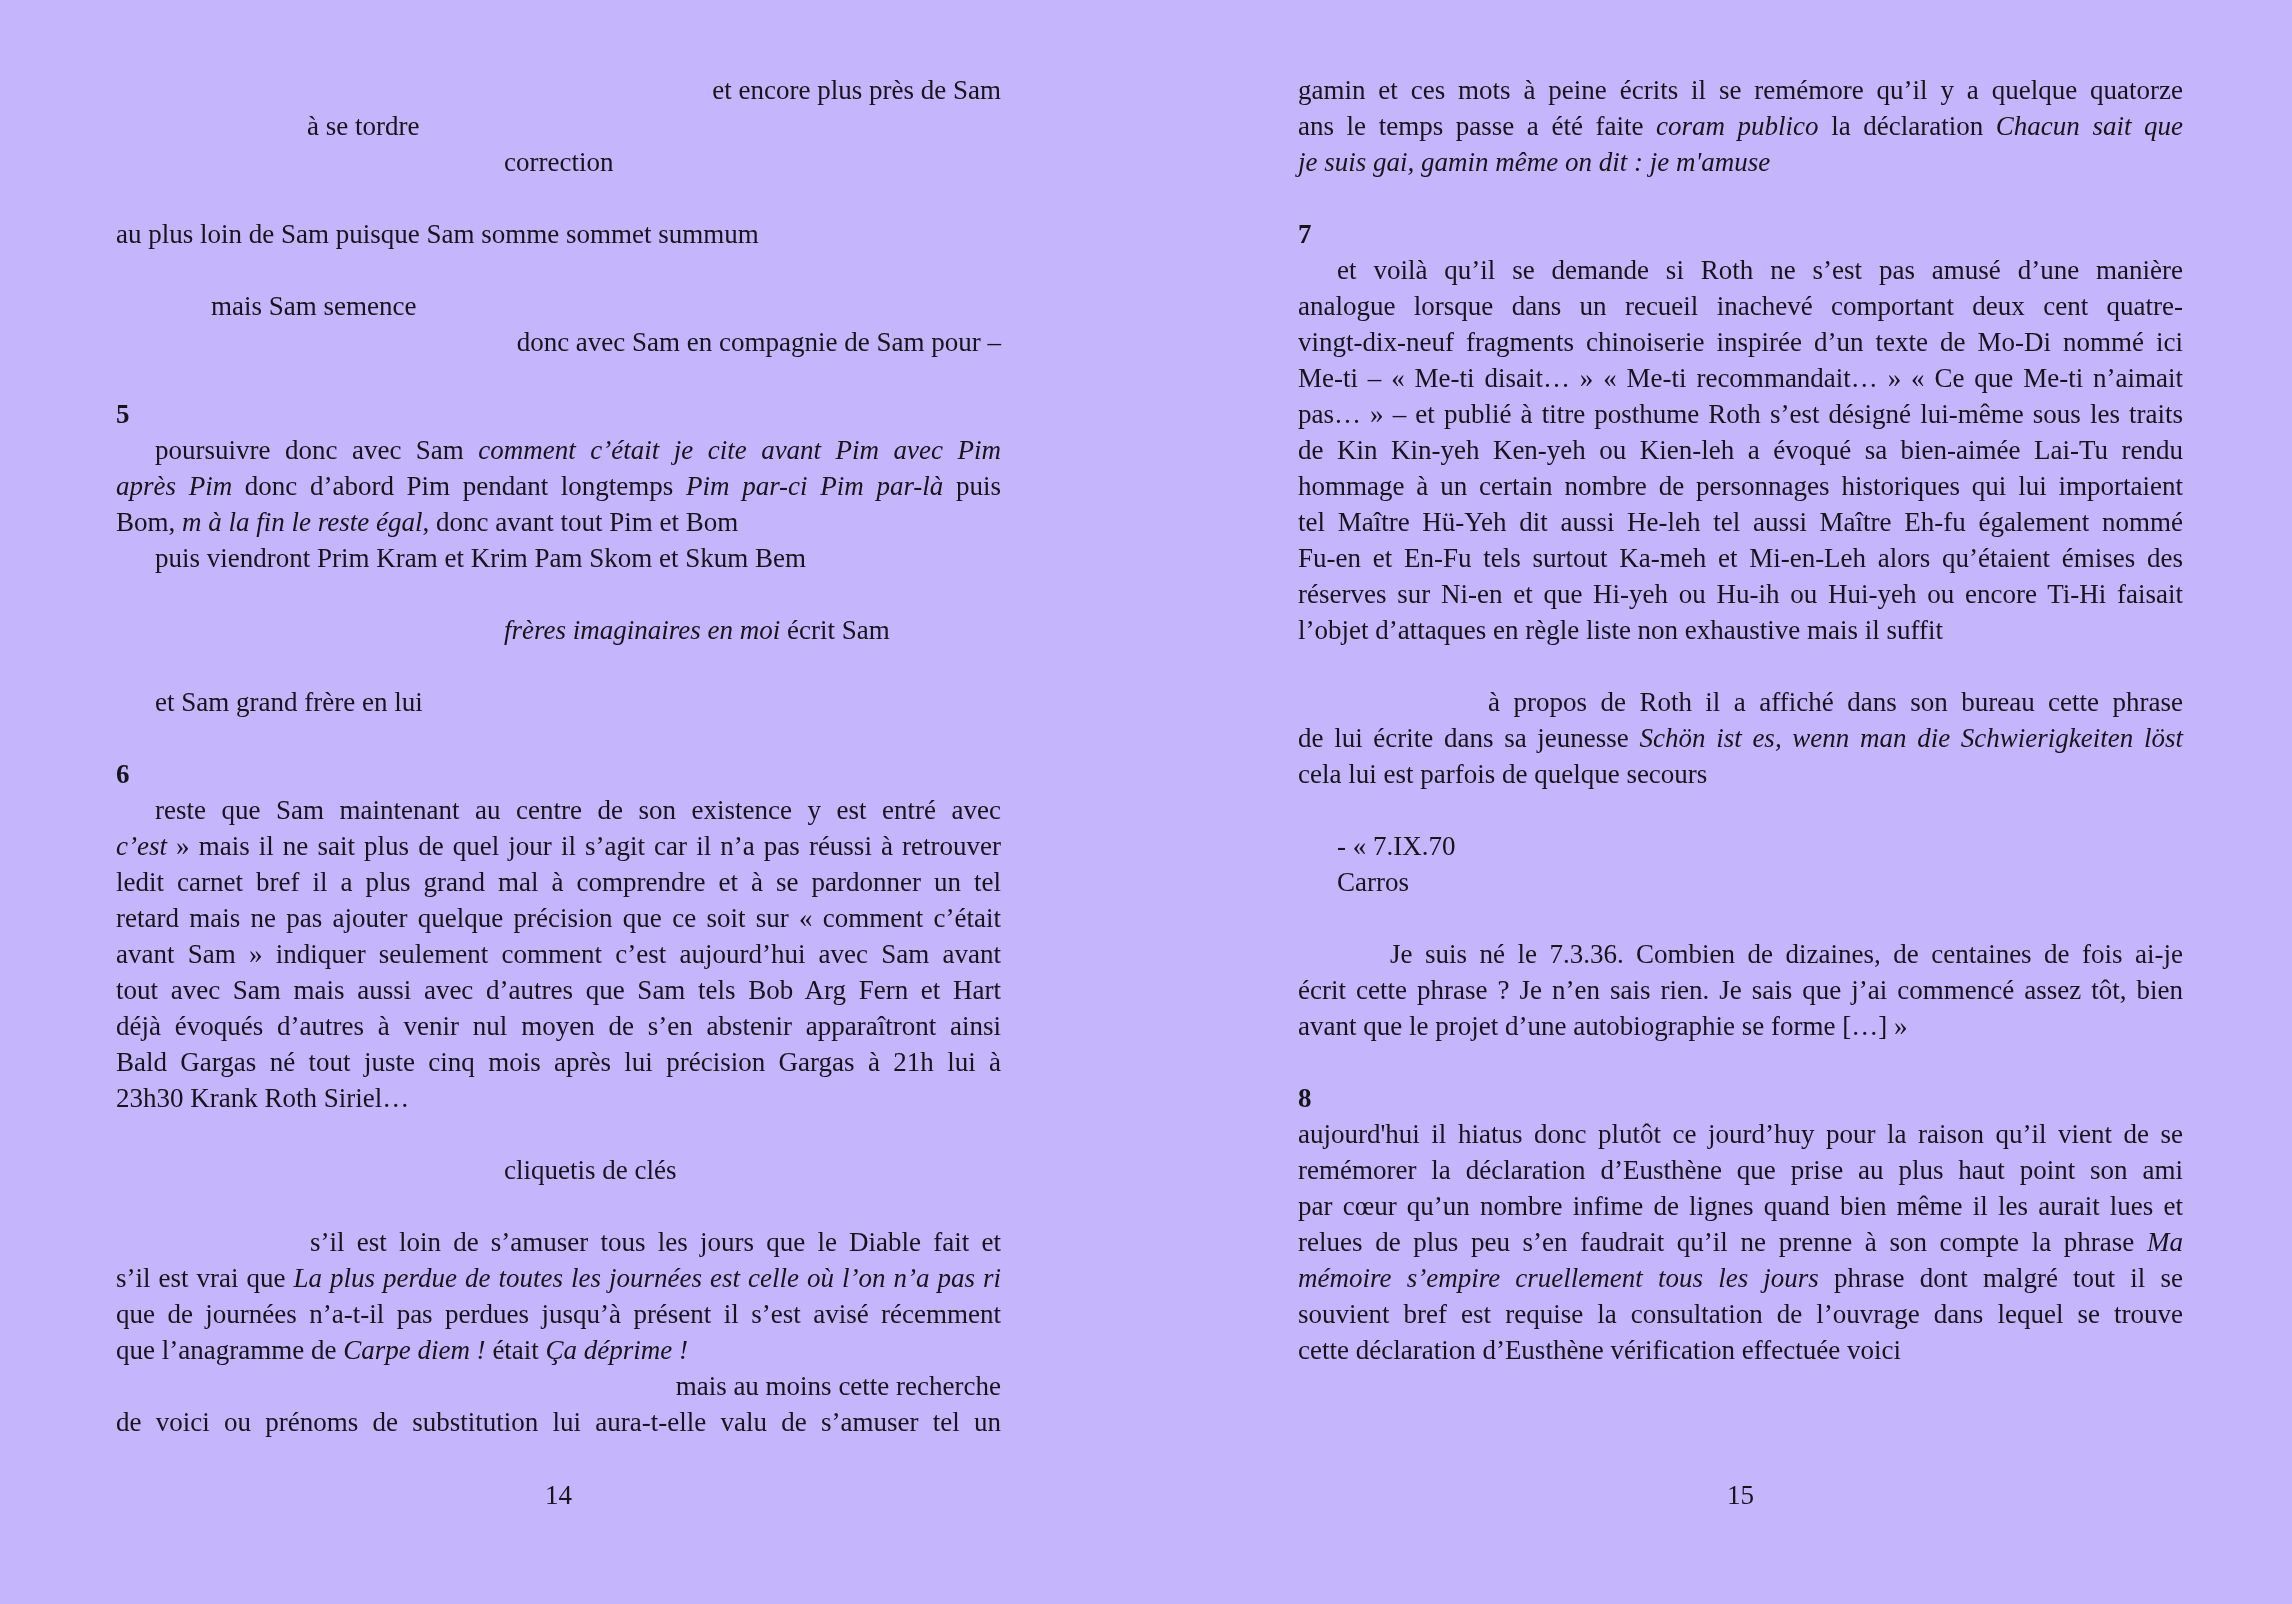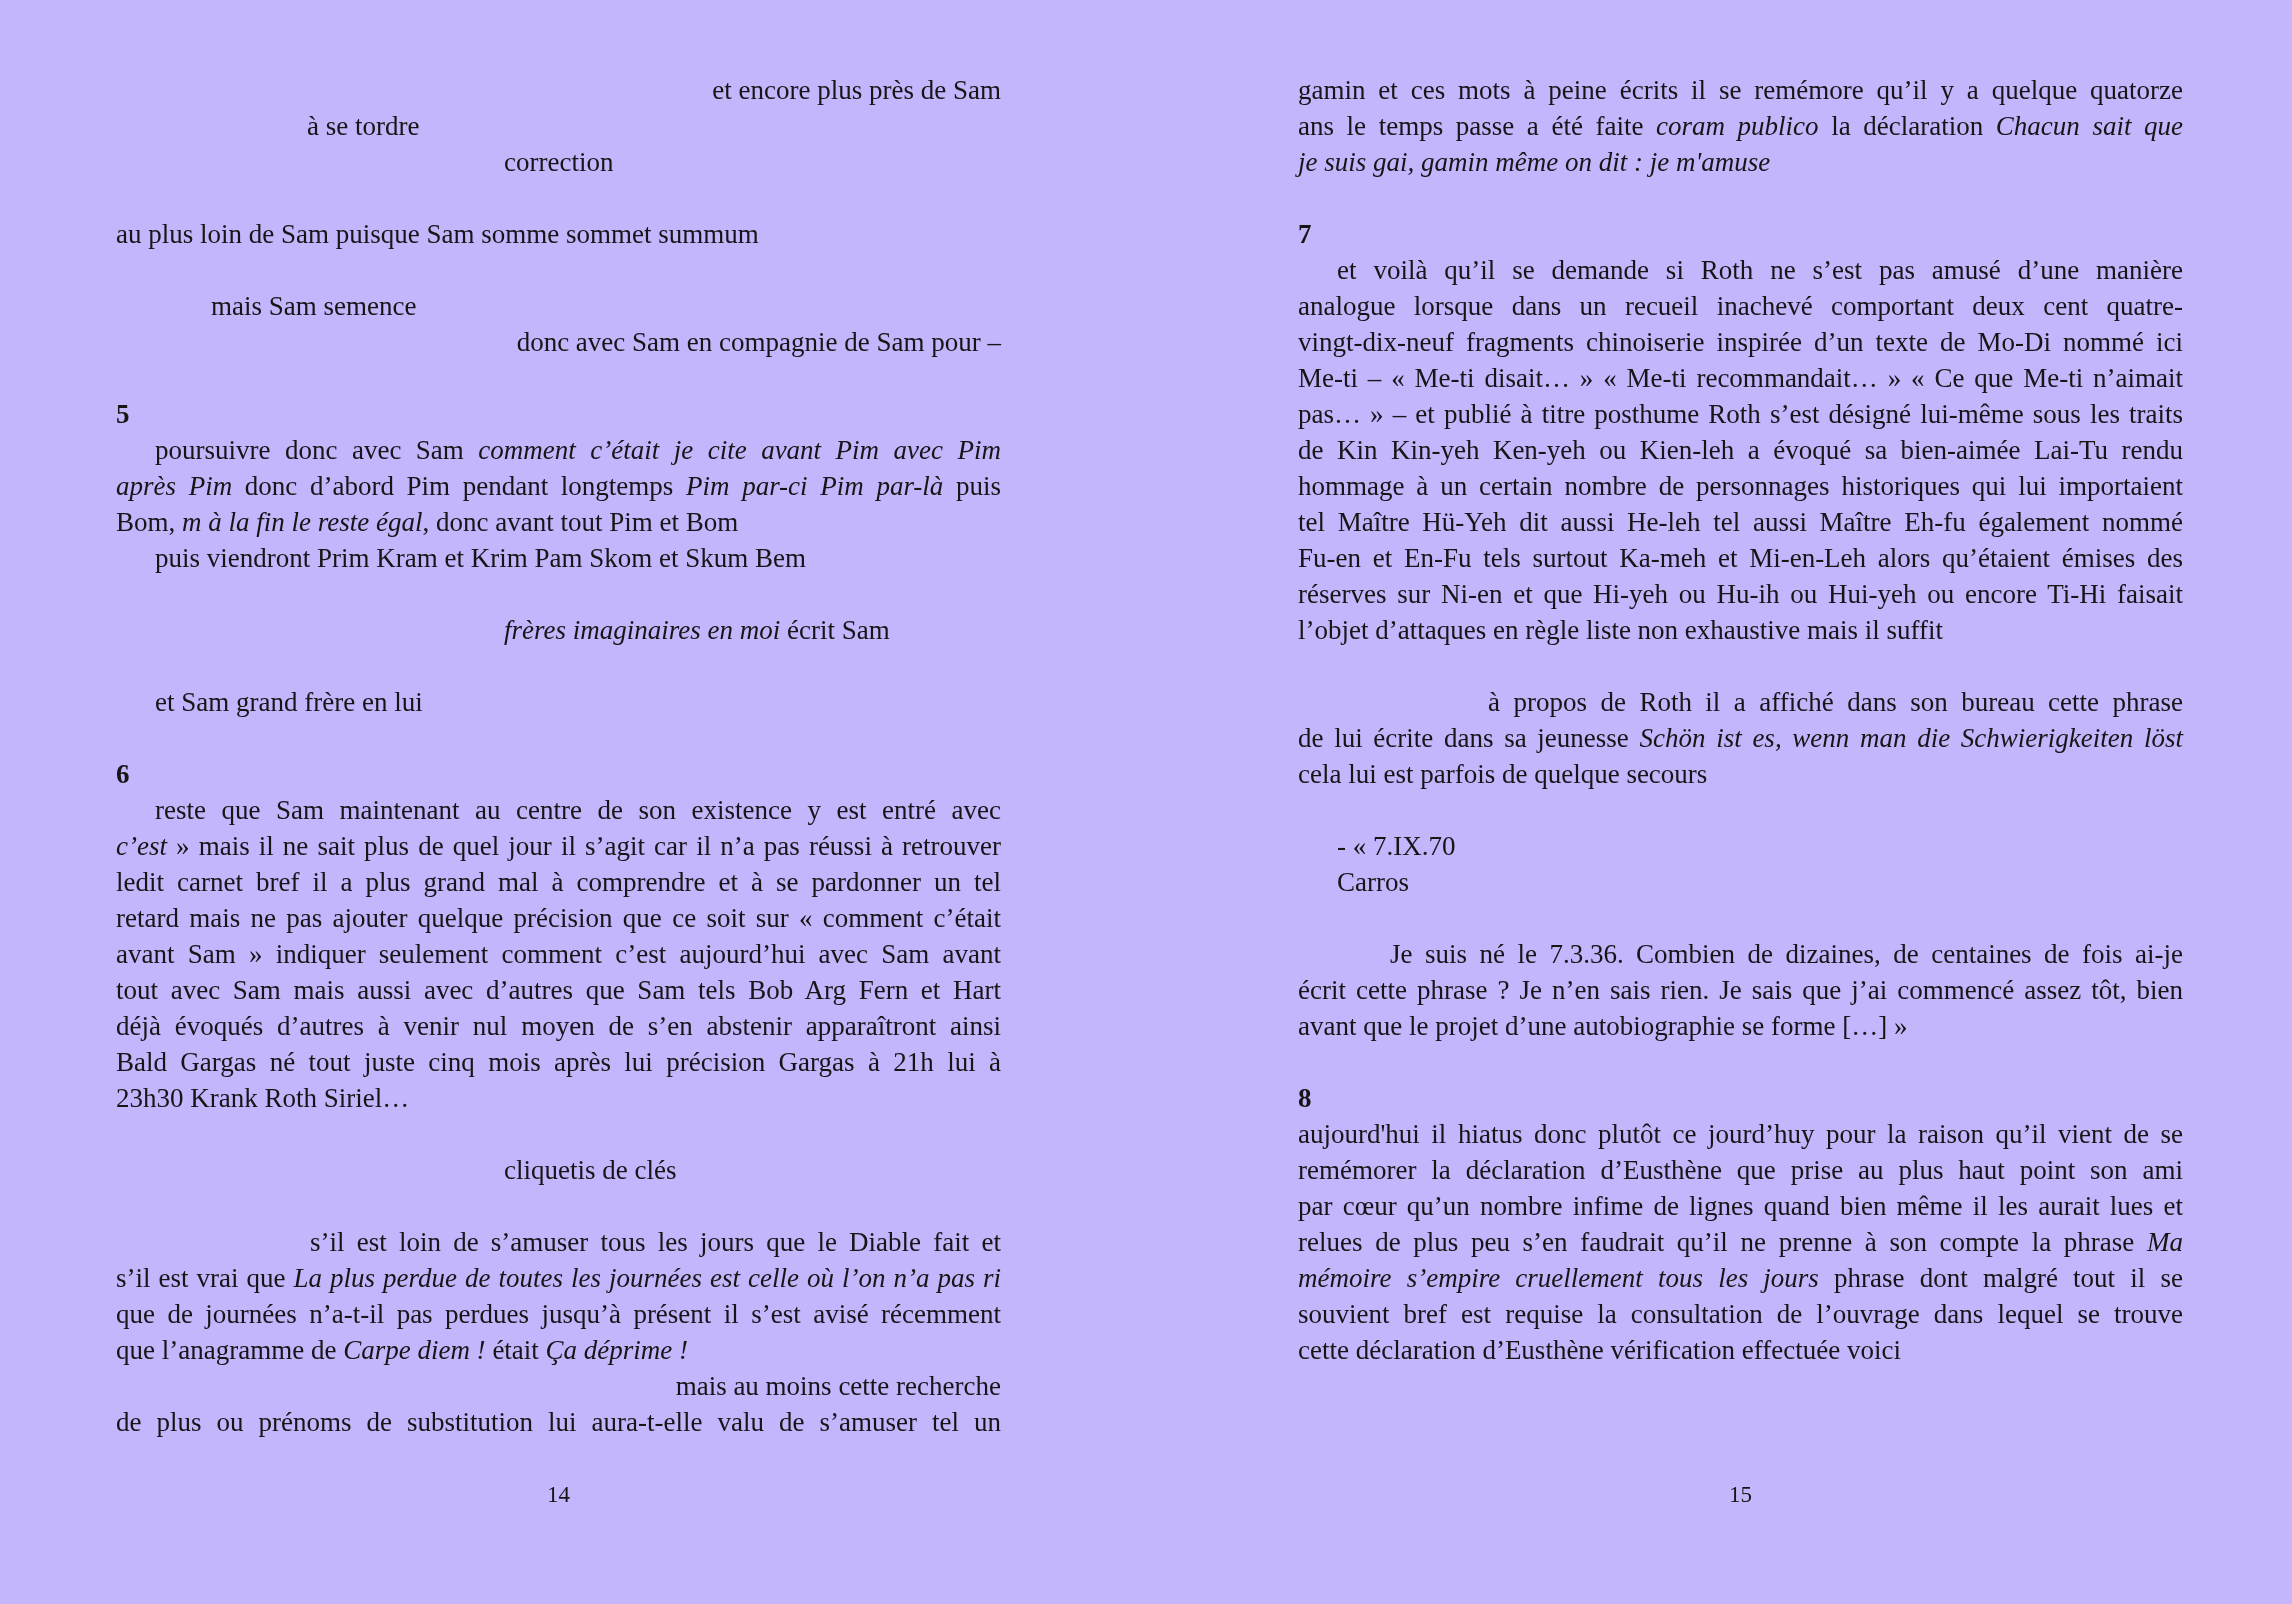--- a/index.html
+++ b/index.html
@@ -34,21 +34,21 @@
   .line.section{
     font-weight:bold;
   }
   .blank{height:36px;}
   em{font-style:italic;}
   .page-number{
     position:absolute;
     top:1477px;
     width:885px;
     text-align:center;
-    font-size:23px;
+    font-size:27px;
     line-height:36px;
   }
   #left-num{left:116px;}
   #right-num{left:1298px;}
 </style>
 </head>
 <body>
 
 <div class="spread">
   <div class="page">
@@ -83,21 +83,21 @@
         <div class="line j"><span>Bald Gargas né tout juste cinq mois après lui précision Gargas à 21h lui à</span></div>
         <div class="line"><span>23h30 Krank Roth Siriel…</span></div>
         <div class="blank"></div>
         <div class="line" style="padding-left: 388px;"><span>cliquetis de clés</span></div>
         <div class="blank"></div>
         <div class="line j" style="padding-left: 194px;"><span>s’il est loin de s’amuser tous les jours que le Diable fait et</span></div>
         <div class="line j"><span>s’il est vrai que </span><em>La plus perdue de toutes les journées est celle où l’on n’a pas ri</em></div>
         <div class="line j"><span>que de journées n’a-t-il pas perdues jusqu’à présent il s’est avisé récemment</span></div>
         <div class="line"><span>que l’anagramme de </span><em>Carpe diem !</em><span> était </span><em>Ça déprime !</em></div>
         <div class="line r"><span>mais au moins cette recherche</span></div>
-        <div class="line j"><span>de plus ou prénoms de substitution lui aura-t-elle valu de s’amuser tel un</span></div>
+        <div class="line j"><span>de voici ou prénoms de substitution lui aura-t-elle valu de s’amuser tel un</span></div>
       </div>
     <div class="page-number" id="left-num">14</div>
   </div>
   <div class="page">
     <div class="text-col" id="right-col">
         <div class="line j"><span>gamin et ces mots à peine écrits il se remémore qu’il y a quelque quatorze</span></div>
         <div class="line j"><span>ans le temps passe a été faite </span><em>coram publico</em><span> la déclaration </span><em>Chacun sait que</em></div>
         <div class="line"><em>je suis gai, gamin même on dit : je m'amuse</em></div>
         <div class="blank"></div>
         <div class="line section"><span>7</span></div>

